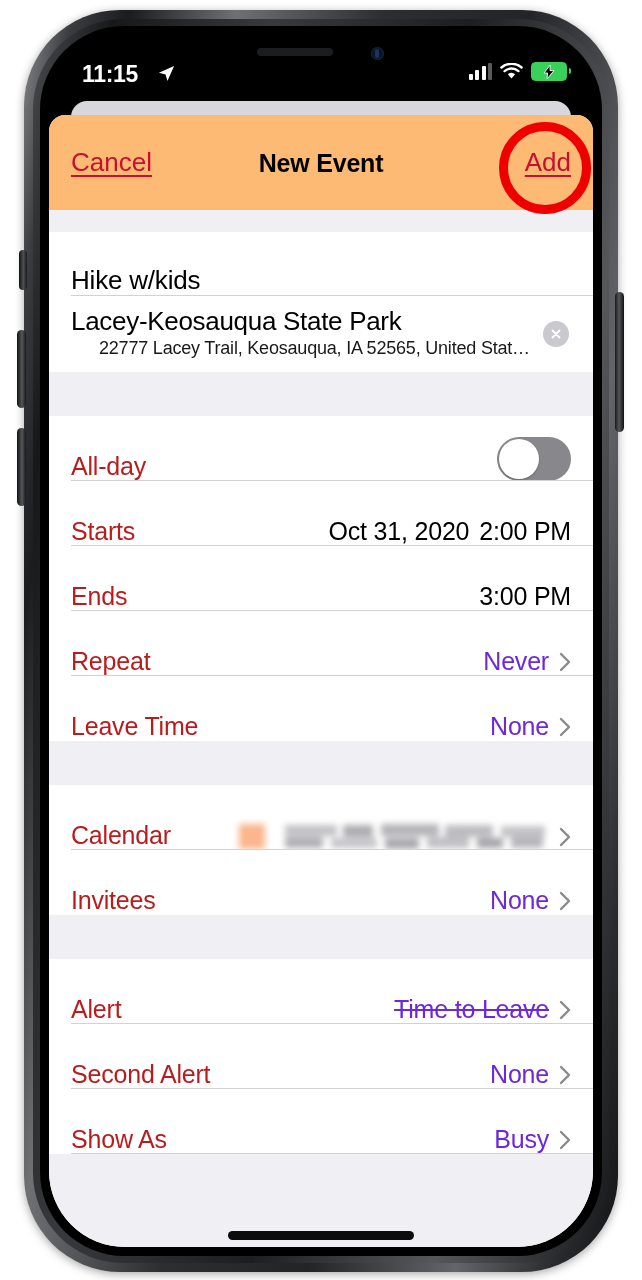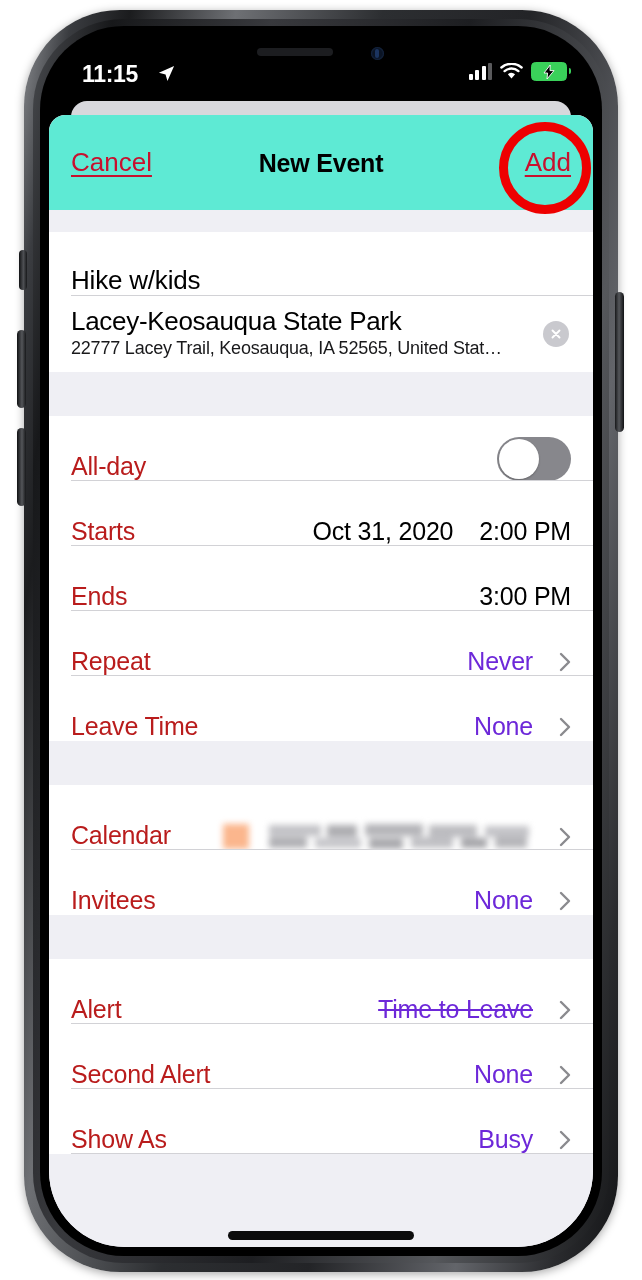--- a/index.html
+++ b/index.html
@@ -232,21 +232,21 @@
     border-top-left-radius: 16px;
     border-top-right-radius: 16px;
     overflow: hidden;
     z-index: 6;
   }
 
   
   .navbar {
     position: relative;
     height: 95px;
-    background: #5eead4;
+    background: #fdba74;
     border-top-left-radius: 16px;
     border-top-right-radius: 16px;
   }
   .nav-cancel {
     position: absolute;
     left: 22px;
     top: 32px;
     font-size: 26px;
     color: #c8102e;
     text-decoration: underline;
@@ -302,21 +302,21 @@
   }
   .row-label {
     font-size: 25px;
     color: #b91c1c;
     letter-spacing: -0.2px;
   }
   .row-right {
     margin-left: auto;
     display: flex;
     align-items: center;
-    gap: 26px;
+    gap: 10px;
   }
   .row-value {
     font-size: 25px;
     color: #6d28d9;
     letter-spacing: -0.2px;
   }
   .row-value.dark {
     color: #000000;
   }
   .row-value.strike {
@@ -356,20 +356,21 @@
     line-height: 1.1;
   }
   .loc-addr {
     margin-top: 3px;
     font-size: 18px;
     color: #19191b;
     letter-spacing: -0.2px;
     white-space: nowrap;
     overflow: hidden;
     max-width: 470px;
+    margin-left: 28px;
   }
   .clear-btn {
     position: absolute;
     right: 24px;
     top: 50%;
     transform: translateY(-50%);
     width: 26px;
     height: 26px;
     border-radius: 50%;
     background: #c9c9ce;

